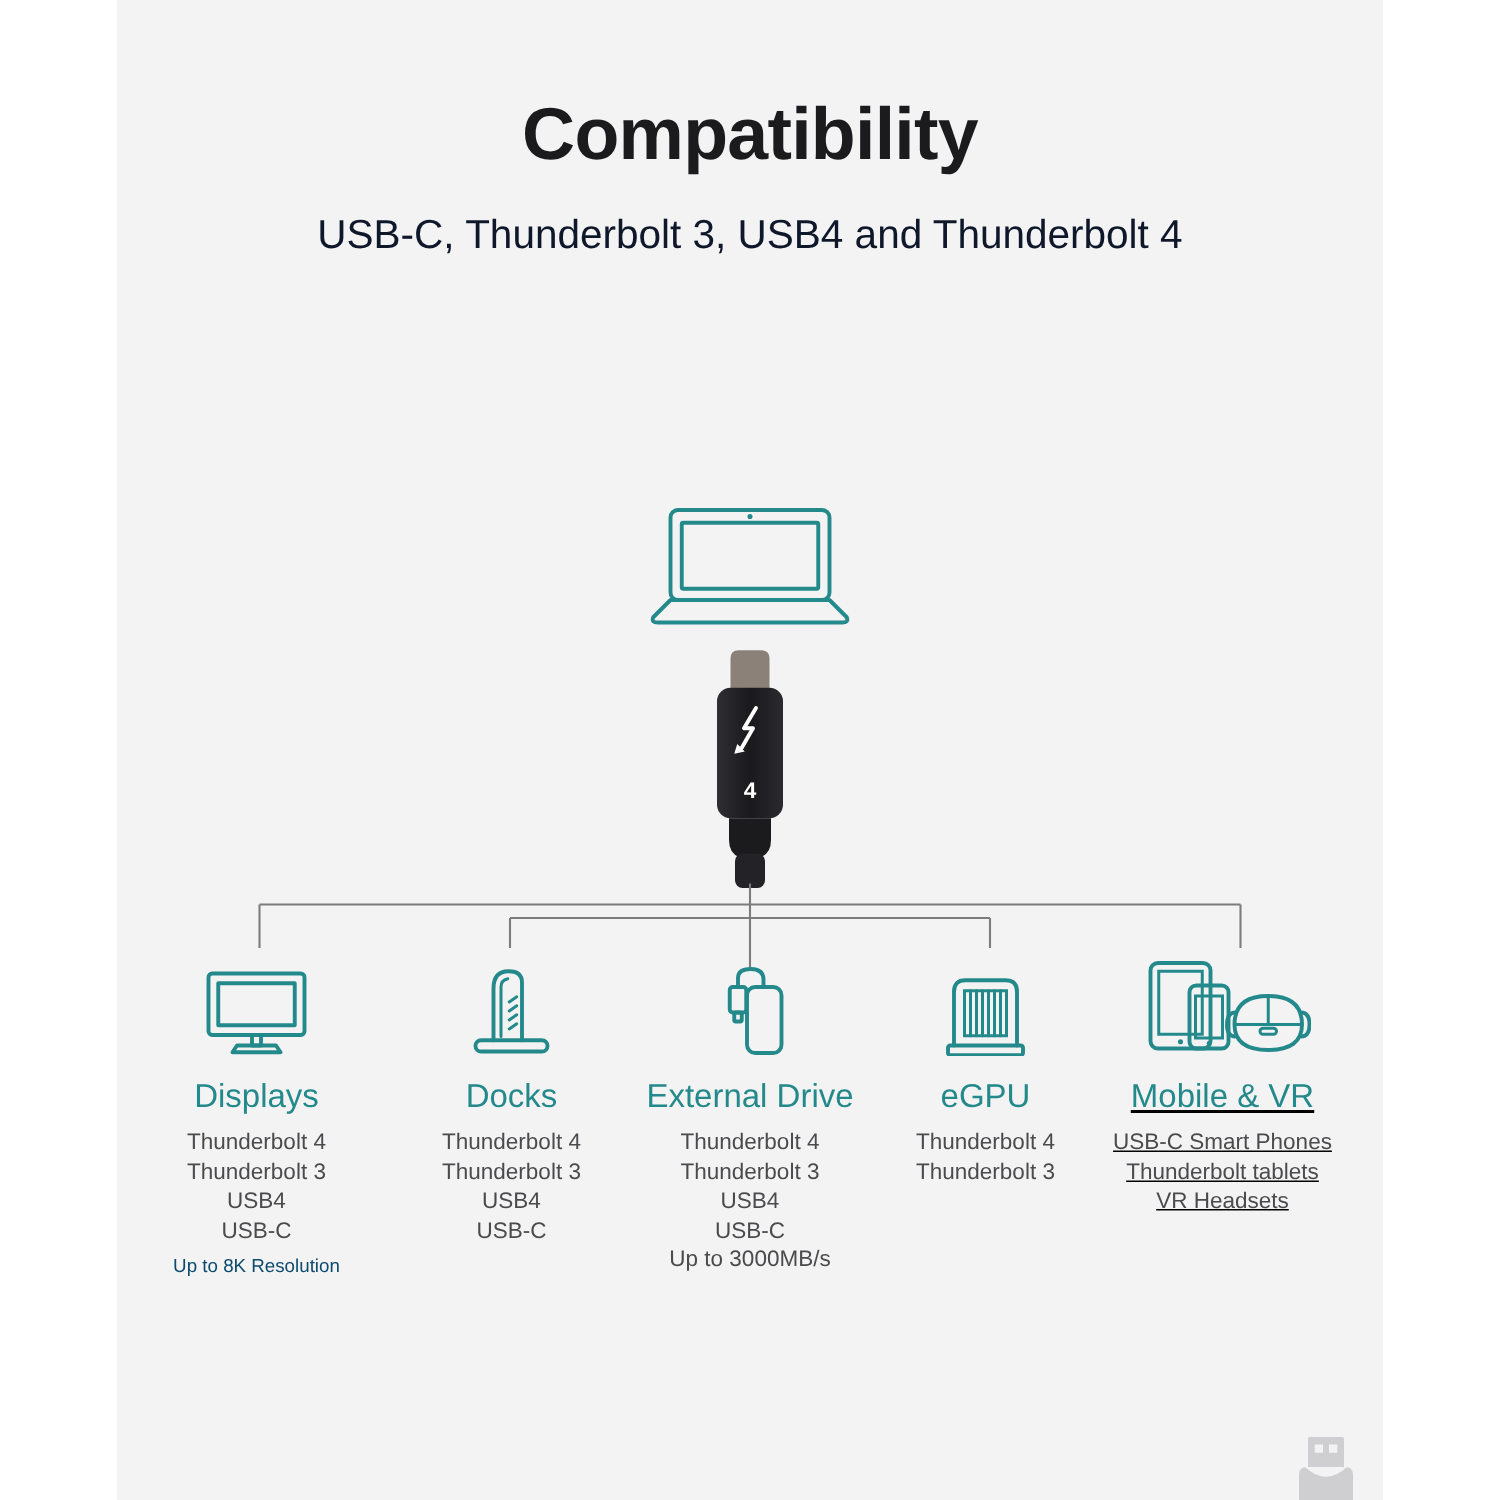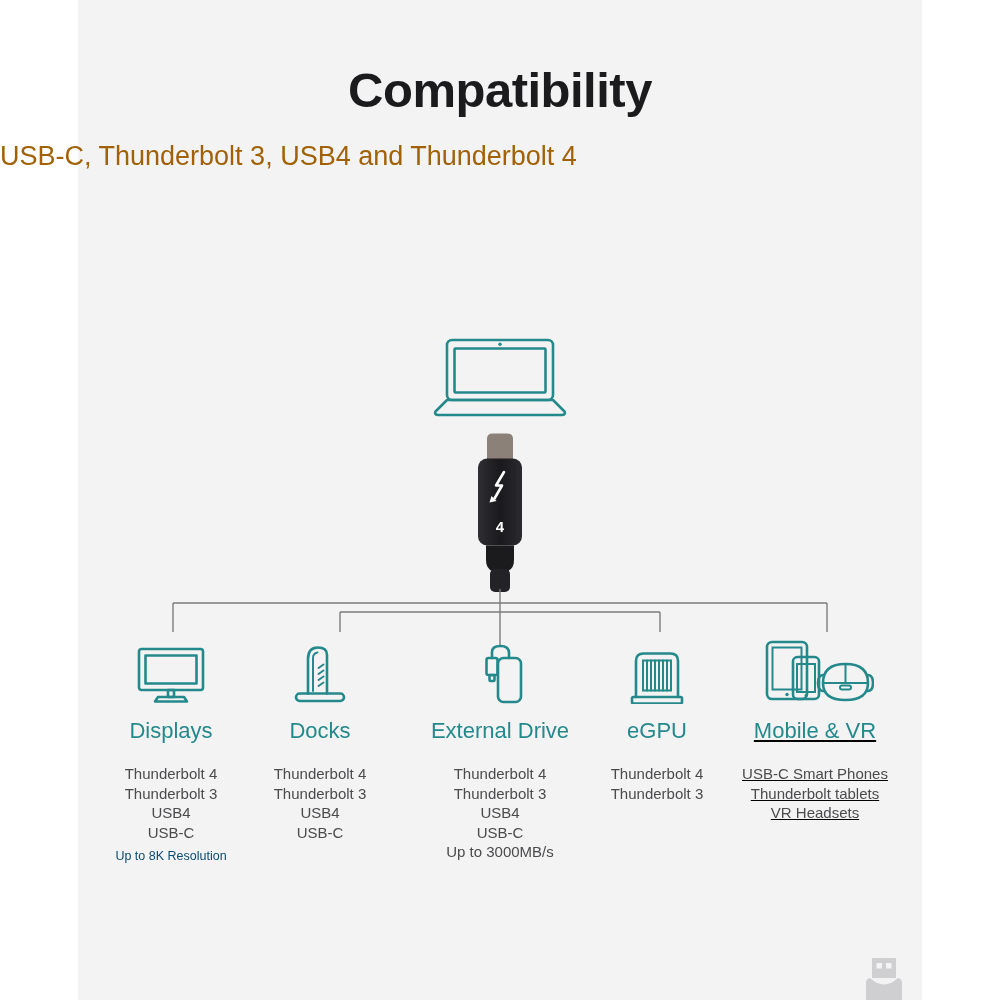--- a/index.html
+++ b/index.html
@@ -13,32 +13,32 @@
     position:absolute; left:78px; top:0; width:844px; height:1000px;
     background:#f3f3f4;
   }
   .title {
     position:absolute; left:0; top:62px; width:1000px;
     text-align:center; font-size:49px; font-weight:700;
     color:#1b1b1d; letter-spacing:-0.5px;
   }
   .subtitle {
     position:absolute; left:0; top:141px; width:1000px;
-    text-align:left; font-size:27px; font-weight:400; color:#a16207;
+    text-align:center; font-size:27px; font-weight:400; color:#0f172a;
   }
   .art { position:absolute; }
   .tree { position:absolute; left:0; top:0; pointer-events:none; }
   .column {
     position:absolute; top:638px; width:210px;
     display:flex; flex-direction:column; align-items:center;
     text-align:center;
   }
   .icon-box { height:66px; display:flex; align-items:flex-end; justify-content:center; }
   .cat-heading { margin-top:13px; font-size:22px; font-weight:500; color:#24898b; line-height:28px; }
-  .cat-list { margin-top:19px; }
+  .cat-list { margin-top:7px; }
   .cat-item { font-size:15px; color:#4b4b4d; line-height:19.5px; }
   .cat-note { margin-top:7px; font-size:12.5px; color:#0c4a6e; }
   .stroke { fill:none; stroke:#24898b; stroke-width:2.6; stroke-linecap:round; stroke-linejoin:round; }
   .thin   { fill:none; stroke:#24898b; stroke-width:2;   stroke-linecap:round; }
 </style>
 </head>
 <body>
 
 <div class="stage">
   <div class="panel"></div>
@@ -88,21 +88,21 @@
     <div class="cat-heading">Displays</div>
     <div class="cat-list">
       <div class="cat-item">Thunderbolt 4</div>
       <div class="cat-item">Thunderbolt 3</div>
       <div class="cat-item">USB4</div>
       <div class="cat-item">USB-C</div>
     </div>
     <div class="cat-note">Up to 8K Resolution</div>
   </div>
 
-  <div class="column" style="left:215px;justify-content:space-between;">
+  <div class="column" style="left:236px;justify-content:space-between;">
     <div class="icon-box">
       <svg width="54" height="62" viewBox="0 0 54 62">
         <rect class="stroke" x="3" y="51.5" width="48" height="7.5" rx="3.75"></rect>
         <path class="stroke" d="M15,51.5 V17 Q15,5.5 25,5.5 Q34,5.5 34,13 V51.5"></path>
         <path class="thin" d="M20,49 V16 Q20,11.5 24.5,10.5"></path>
         <path class="thin" d="M25.5,26 L30.5,22.5 M25.5,32 L30.5,28.5 M25.5,38 L30.5,34.5 M25.5,44 L30.5,40.5"></path>
       </svg>
     </div>
     <div class="cat-heading">Docks</div>
     <div class="cat-list">

